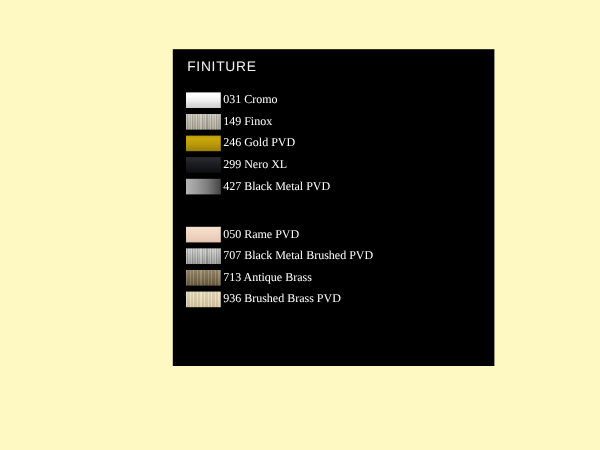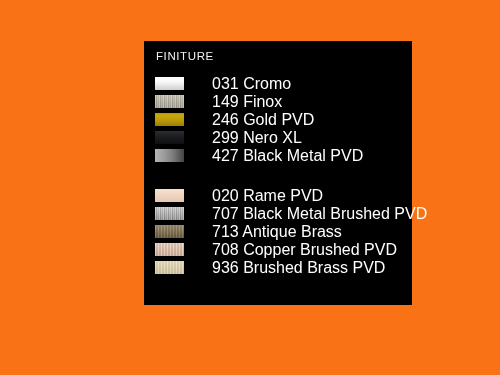--- a/index.html
+++ b/index.html
@@ -4,21 +4,21 @@
 <style>
   html, body {
     margin: 0;
     padding: 0;
     background: #ffffff;
   }
   #screen {
     position: relative;
     width: 500px;
     height: 375px;
-    background: #f97316;
+    background: #fef9c3;
     overflow: hidden;
     font-family: "Liberation Sans", sans-serif;
     -webkit-font-smoothing: antialiased;
   }
   
   #panel {
     position: absolute;
     left: 144px;
     top: 41px;
     width: 268px;
@@ -53,25 +53,26 @@
   }
   .swatch {
     width: 29px;
     height: 13px;
     flex: 0 0 29px;
     position: relative;
     overflow: hidden;
     border: 0;
   }
   .swatch-label {
-    margin-left: 28px;
+    margin-left: 2px;
     color: #ffffff;
-    font-size: 16px;
+    font-size: 10px;
     line-height: 13px;
     white-space: nowrap;
+    font-family: Liberation Serif, serif;
   }
 
   
   
   .fin-cromo {
     background: linear-gradient(to bottom,
       #ffffff 0%, #fbfbfb 28%, #ededed 55%, #dcdcdc 78%, #cfcfcf 100%);
   }
   
   .fin-finox {
@@ -170,33 +171,29 @@
         <div class="swatch fin-nero"></div>
         <div class="swatch-label">299 Nero XL</div>
       </div>
       <div class="swatch-row">
         <div class="swatch fin-blackmetal"></div>
         <div class="swatch-label">427 Black Metal PVD</div>
       </div>
 
       <div class="swatch-row group-gap">
         <div class="swatch fin-rame"></div>
-        <div class="swatch-label">020 Rame PVD</div>
+        <div class="swatch-label">050 Rame PVD</div>
       </div>
       <div class="swatch-row">
         <div class="swatch fin-blackmetalbrushed"></div>
         <div class="swatch-label">707 Black Metal Brushed PVD</div>
       </div>
       <div class="swatch-row">
         <div class="swatch fin-antiquebrass"></div>
         <div class="swatch-label">713 Antique Brass</div>
-      </div>
-      <div class="swatch-row">
-        <div class="swatch fin-copperbrushed"></div>
-        <div class="swatch-label">708 Copper Brushed PVD</div>
       </div>
       <div class="swatch-row">
         <div class="swatch fin-brushedbrass"></div>
         <div class="swatch-label">936 Brushed Brass PVD</div>
       </div>
 
 
     </div>
   </div>
 </div>

